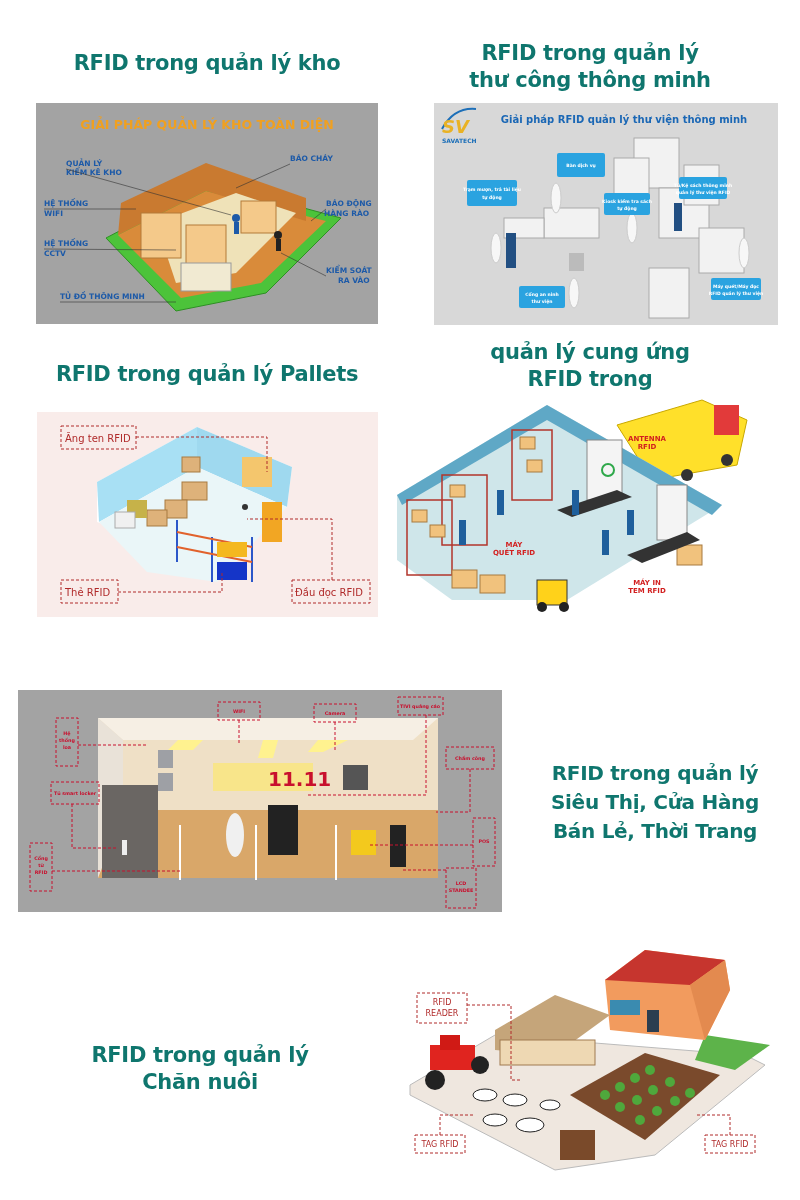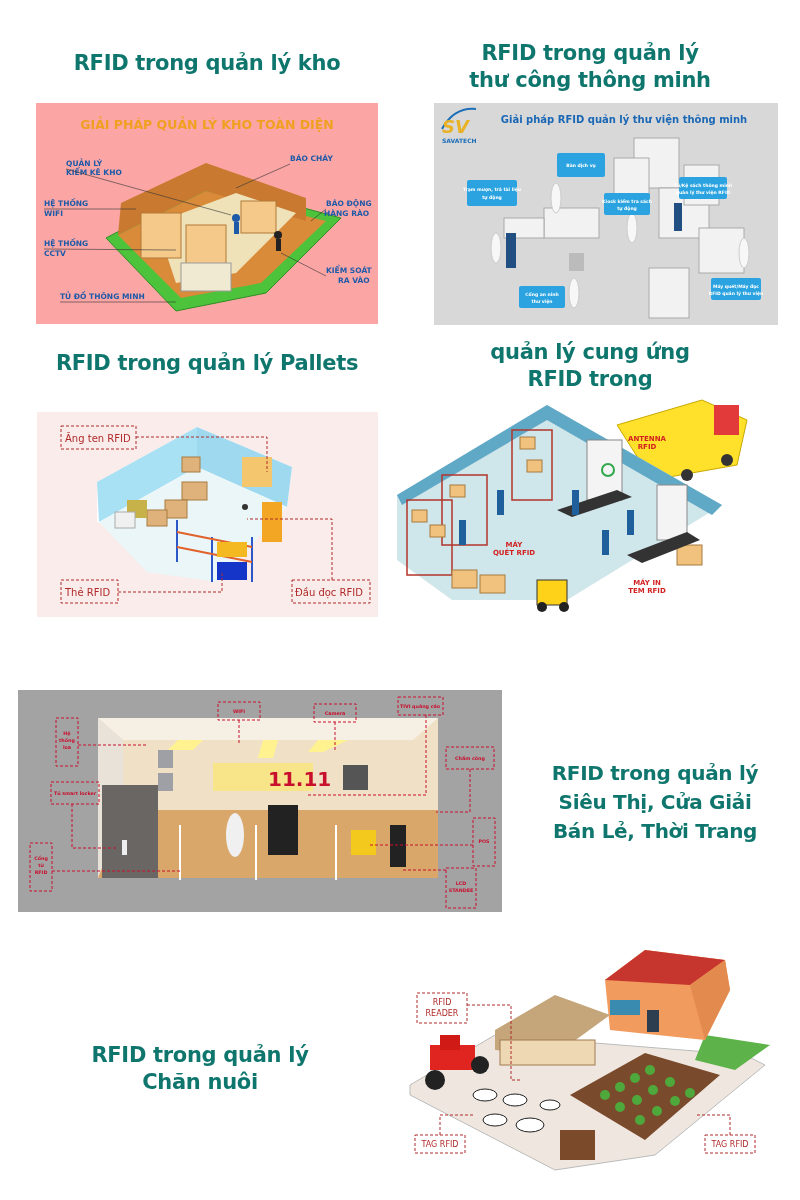--- a/index.html
+++ b/index.html
@@ -9,21 +9,21 @@
   .panel{position:absolute;overflow:hidden;}
   .panel svg{display:block;width:100%;height:100%;}
   .lbl{font-family:"DejaVu Sans","Liberation Sans",sans-serif;}
 </style>
 </head>
 <body>
 
 <div class="title" style="left:36px;top:50px;width:342px;">
   <span>RFID trong quản lý kho</span>
 </div>
-<div class="panel" style="left:36px;top:103px;width:342px;height:221px;background:#fca5a5;">
+<div class="panel" style="left:36px;top:103px;width:342px;height:221px;background:#a3a3a3;">
   <svg viewBox="0 0 342 221">
     <text class="lbl" x="171" y="26" text-anchor="middle" font-size="12.5" font-weight="bold" fill="#f0a020">GIẢI PHÁP QUẢN LÝ KHO TOÀN DIỆN</text>
 
     <polygon points="70,135 175,80 305,115 230,190 140,208" fill="#4cc33a" stroke="#2f8f25"></polygon>
     <polygon points="82,132 170,88 290,118 225,180 145,195" fill="#d98b3a"></polygon>
     <polygon points="85,100 170,60 270,95 270,118 170,88 82,132" fill="#c97a30"></polygon>
     <polygon points="120,120 200,90 260,110 200,170 140,180" fill="#efe2b8"></polygon>
 
     <rect x="105" y="110" width="40" height="45" fill="#f4c98a" stroke="#b37a38"></rect>
     <rect x="150" y="122" width="40" height="40" fill="#f4c98a" stroke="#b37a38"></rect>
@@ -111,21 +111,21 @@
       <rect x="85" y="183" width="46" height="22" rx="2" fill="#2aa3e0"></rect>
       <text x="108" y="193">Cổng an ninh</text>
       <text x="108" y="200">thư viện</text>
       <rect x="277" y="175" width="50" height="22" rx="2" fill="#2aa3e0"></rect>
       <text x="302" y="185">Máy quét/Máy đọc</text>
       <text x="302" y="192">RFID quản lý thư viện</text>
     </g>
   </svg>
 </div>
 
-<div class="title" style="left:30px;top:350px;width:354px;">
+<div class="title" style="left:30px;top:361px;width:354px;">
   <span>RFID trong quản lý Pallets</span>
 </div>
 <div class="panel" style="left:37px;top:412px;width:341px;height:205px;background:#f9ecea;">
   <svg viewBox="0 0 341 205">
     <polygon points="60,70 160,15 255,55 250,95 150,140 60,110" fill="#ffffff"></polygon>
     <polygon points="60,70 160,15 160,55 62,110" fill="#a8e0f4"></polygon>
     <polygon points="160,15 255,55 250,95 160,55" fill="#9fd9ef"></polygon>
     <polygon points="62,110 160,55 250,95 180,170 110,160" fill="#eaf6f8"></polygon>
     <rect x="205" y="45" width="30" height="30" fill="#f4c66d"></rect>
     <g fill="#deb27a" stroke="#a77a40">
@@ -287,21 +287,21 @@
       <text x="23" y="170">Cổng</text>
       <text x="23" y="177">từ</text>
       <text x="23" y="184">RFID</text>
       <text x="443" y="195">LCD</text>
       <text x="443" y="202">STANDEE</text>
     </g>
   </svg>
 </div>
 <div class="title" style="left:525px;top:759px;width:260px;font-size:20px;line-height:29px;">
   <span>RFID trong quản lý</span>
-  <span>Siêu Thị, Cửa Giải</span>
+  <span>Siêu Thị, Cửa Hàng</span>
   <span>Bán Lẻ, Thời Trang</span>
 </div>
 
 <div class="title" style="left:60px;top:1042px;width:280px;">
   <span>RFID trong quản lý</span>
   <span>Chăn nuôi</span>
 </div>
 <div class="panel" style="left:405px;top:945px;width:370px;height:230px;background:#ffffff;">
   <svg viewBox="0 0 370 230">
 

